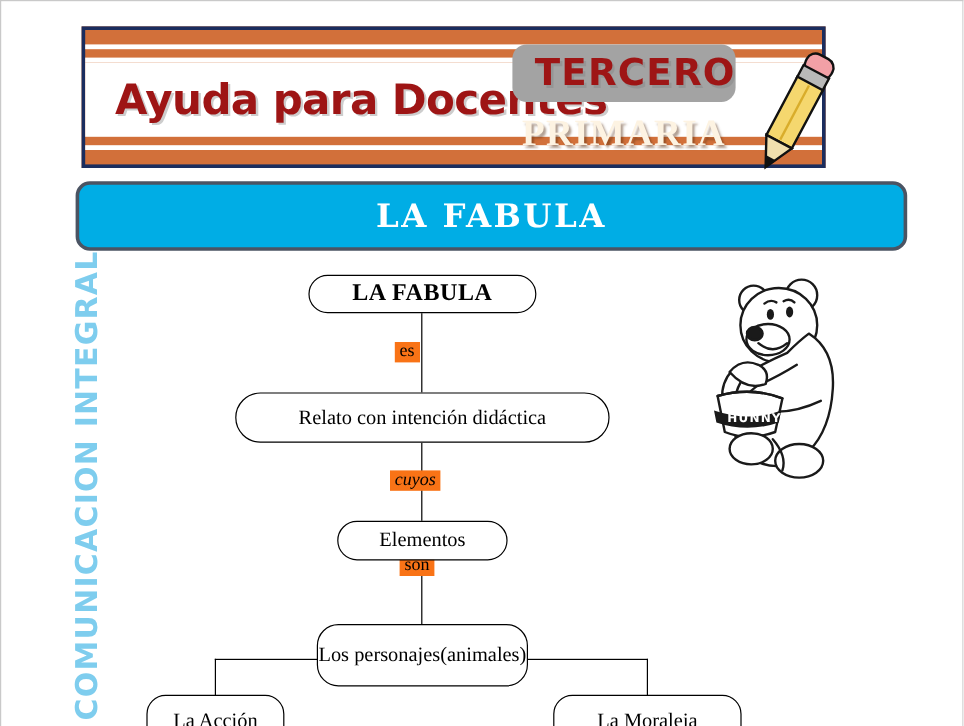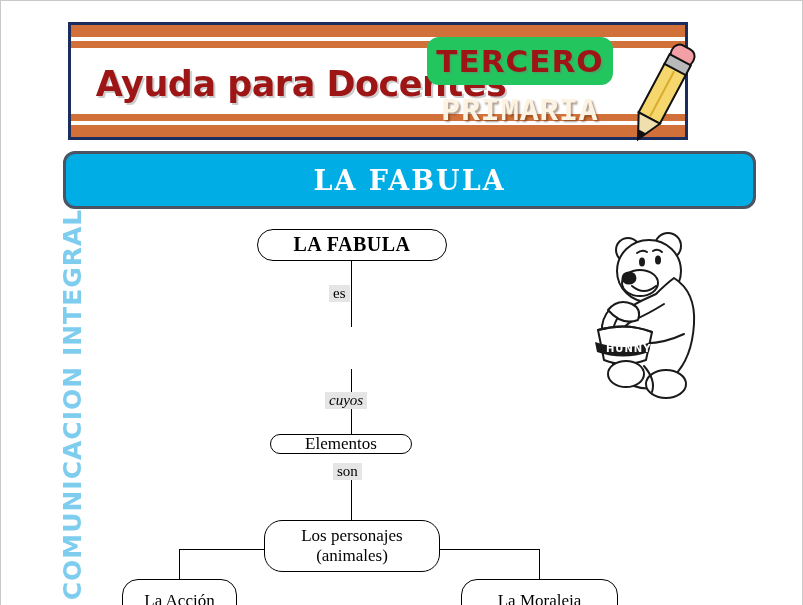--- a/index.html
+++ b/index.html
@@ -47,35 +47,35 @@
     color:#9e1515;
     font-family:"DejaVu Sans", sans-serif;
     font-weight:bold;
     font-size:35px;
     letter-spacing:-0.5px;
     text-shadow:2px 2px 0 rgba(90,90,90,.30);
     white-space:nowrap;
   }
   .grade-badge{
     position:absolute;right:72px;top:12px;width:186px;height:48px;
-    background:#22c55e;border-radius:12px;
-    display:flex;align-items:center;justify-content:center;
+    background:#a3a3a3;border-radius:12px;
+    display:flex;align-items:center;justify-content:flex-end;
   }
   .grade-badge span{
     color:#9e1515;
     font-family:"DejaVu Sans", sans-serif;
     font-weight:bold;font-size:31px;
     letter-spacing:1px;
     text-shadow:2px 2px 0 rgba(120,120,120,.30);
   }
   .grade-sub{
     position:absolute;right:70px;top:64px;width:190px;height:44px;
     display:flex;align-items:center;justify-content:center;
     color:#fdf3e2;
-    font-family:Liberation Mono, monospace;
+    font-family:Liberation Serif, serif;
     font-weight:bold;font-size:31px;letter-spacing:1px;
     text-shadow:2px 2px 2px rgba(80,40,10,.45);
   }
   .pencil{
     position:absolute;right:-16px;top:8px;width:78px;height:118px;
   }
 
   
   .title-bar{
     position:absolute;left:63px;top:151px;width:693px;height:58px;
@@ -126,43 +126,43 @@
     z-index:3;
   }
   .node.root{
     left:257px;top:14px;width:190px;height:32px;
     font-weight:bold;font-size:20px;letter-spacing:.5px;
   }
   .node.relato{
     left:196px;top:112px;width:312px;height:42px;
   }
   .node.elementos{
-    left:270px;top:219px;width:142px;height:20px;
+    left:281px;top:219px;width:142px;height:33px;
   }
   .node.personajes{
     left:264px;top:305px;width:176px;height:52px;
-    flex-direction:column;border-radius:18px;
+    flex-direction:row;border-radius:18px;
   }
   .node.accion{
     left:122px;top:364px;width:115px;height:44px;border-radius:16px;
   }
   .node.moraleja{
     left:461px;top:364px;width:157px;height:44px;border-radius:16px;
   }
 
   .vline{
     position:absolute;width:1.4px;background:#000000;z-index:1;
   }
   .hline{
     position:absolute;height:1.4px;background:#000000;z-index:1;
   }
   .edge-label{
     position:absolute;
     font-family:"Liberation Serif", serif;
-    font-size:15px;color:#000000;background:#e5e5e5;
+    font-size:15px;color:#000000;background:#f97316;
     padding:0 4px;z-index:2;white-space:nowrap;
   }
 
   
   .pooh{
     position:absolute;left:592px;top:226px;width:128px;height:178px;
   }
 </style>
 </head>
 <body>
@@ -259,20 +259,21 @@
   <div class="edge-label" style="left:333px;top:248px;">son</div>
 
   <div class="hline" style="left:179px;top:334px;width:86px;"></div>
   <div class="vline" style="left:179px;top:334px;height:31px;"></div>
 
   <div class="hline" style="left:439px;top:334px;width:101px;"></div>
   <div class="vline" style="left:539px;top:334px;height:31px;"></div>
 
   <div class="node root">LA FABULA</div>
 
+  <div class="node relato">Relato con intención didáctica</div>
 
   <div class="node elementos">Elementos</div>
 
   <div class="node personajes">
     <span>Los personajes</span>
     <span>(animales)</span>
   </div>
 
   <div class="node accion">La Acción</div>
 

